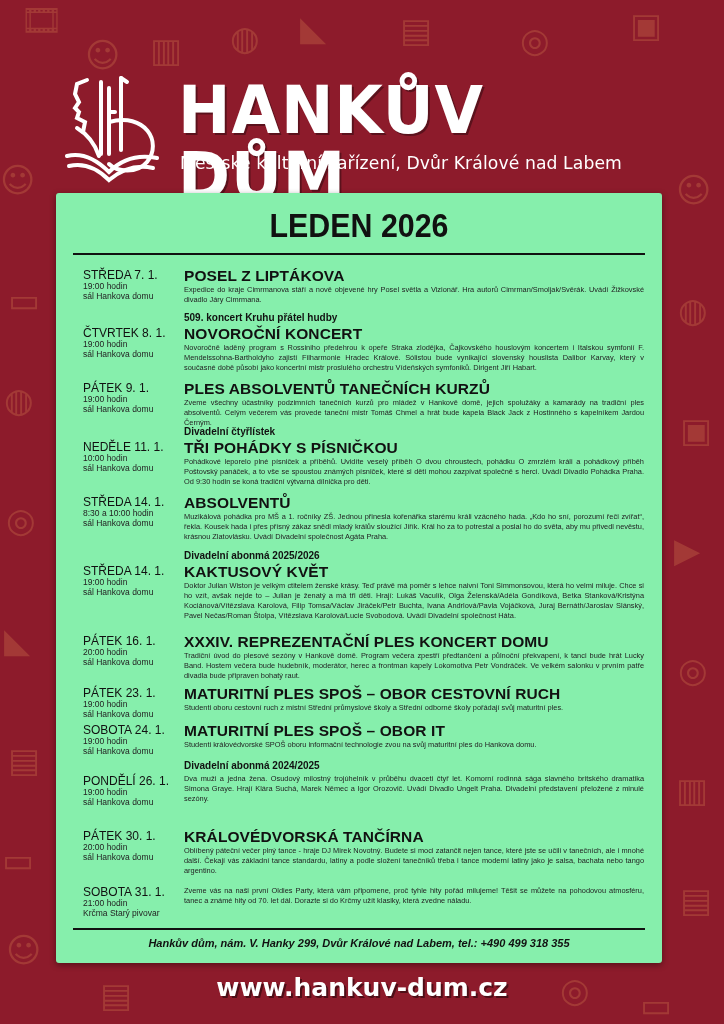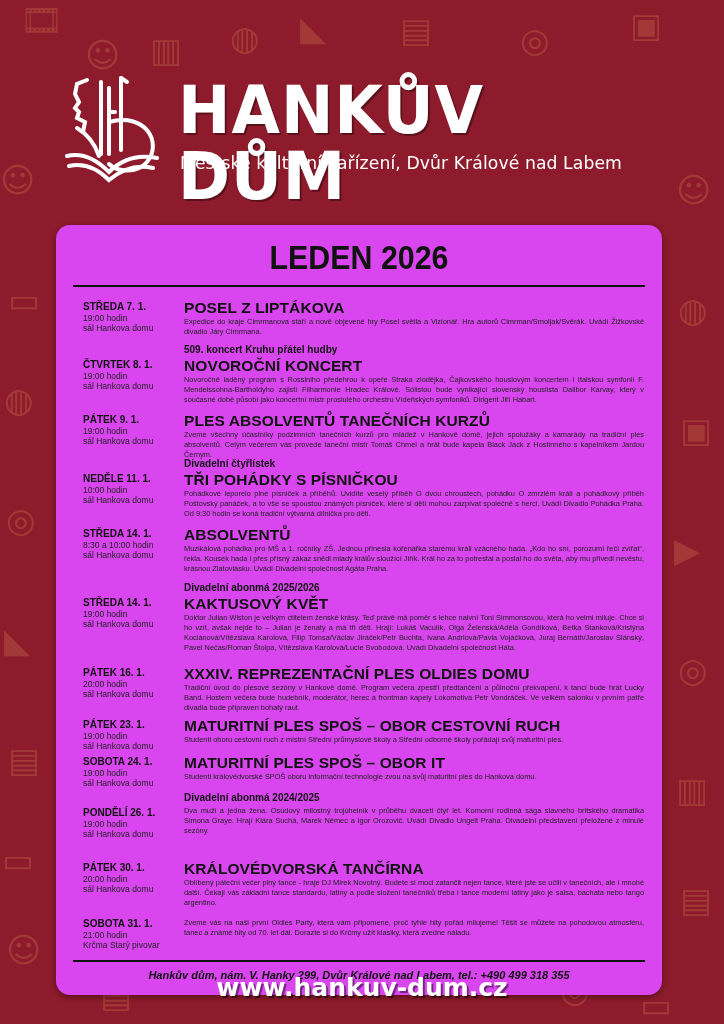--- a/index.html
+++ b/index.html
@@ -25,42 +25,41 @@
     transform: scaleX(0.95); transform-origin: left;
   }
   .brand-sub {
     position: absolute; left: 120px; top: 80px;
     font-family: "DejaVu Sans", sans-serif; font-size: 18.5px; color: #fff;
     letter-spacing: 0.1px;
     transform: scaleX(0.93); transform-origin: left;
   }
   .card {
     position: absolute; left: 56px; top: 193px; width: 606px; height: 770px;
-    background: #d946ef; border-radius: 14px; z-index: 2;
+    background: #86efac; border-radius: 3px; z-index: 2;
     box-shadow: 0 2px 6px rgba(0,0,0,0.4);
-    margin-top: 32px;
   }
   .month {
     position: absolute; left: 0; right: 0; top: 14px; text-align: center;
     font-family: "Liberation Sans", sans-serif; font-weight: bold; font-size: 33px; color: #111;
     transform: scaleX(0.92);
   }
   .rule-top { position: absolute; left: 17px; right: 17px; top: 60px; height: 2px; background: #111; }
   .rule-bot { position: absolute; left: 17px; right: 17px; top: 735px; height: 2px; background: #111; }
   .footer-addr {
     position: absolute; left: 0; right: 0; top: 744px; text-align: center;
     font-family: "Liberation Sans", sans-serif; font-style: italic; font-weight: bold;
     font-size: 11px; color: #111;
   }
   .event { position: absolute; left: 0; right: 0; }
   .ev-date {
     position: absolute; left: 27px; width: 110px;
     font-family: "Liberation Sans", sans-serif; font-size: 8.5px; line-height: 10.5px; color: #222;
   }
-  .ev-date .day { font-weight: bold; color: #111; font-size: 10px; }
+  .ev-date .day { font-weight: normal; color: #111; font-size: 12px; }
   .ev-body { position: absolute; left: 128px; right: 18px; }
   .ev-series {
     font-family: "Liberation Sans", sans-serif; font-weight: bold; font-size: 10px; color: #111;
     margin-bottom: 3px; display: block;
   }
   .ev-title {
     font-family: "Liberation Sans", sans-serif; font-weight: bold; font-size: 15.5px; color: #111;
     line-height: 16px; display: block; letter-spacing: 0.1px;
   }
   .ev-desc {
@@ -203,21 +202,21 @@
     </div>
   </div>
 
   <div class="event" style="top:441px">
     <div class="ev-date" style="top:2px">
       <div class="day">PÁTEK 16. 1.</div>
       <div>20:00 hodin</div>
       <div>sál Hankova domu</div>
     </div>
     <div class="ev-body">
-      <span class="ev-title">XXXIV. REPREZENTAČNÍ PLES OLDIES DOMU</span>
+      <span class="ev-title">XXXIV. REPREZENTAČNÍ PLES KONCERT DOMU</span>
       <span class="ev-desc">Tradiční úvod do plesové sezóny v Hankově domě. Program večera zpestří předtančení a půlnoční překvapení, k tanci bude hrát Lucky Band. Hostem večera bude hudebník, moderátor, herec a frontman kapely Lokomotiva Petr Vondráček. Ve velkém salonku v prvním patře divadla bude připraven bohatý raut.</span>
     </div>
   </div>
 
   <div class="event" style="top:493px">
     <div class="ev-date" style="top:2px">
       <div class="day">PÁTEK 23. 1.</div>
       <div>19:00 hodin</div>
       <div>sál Hankova domu</div>
     </div>

